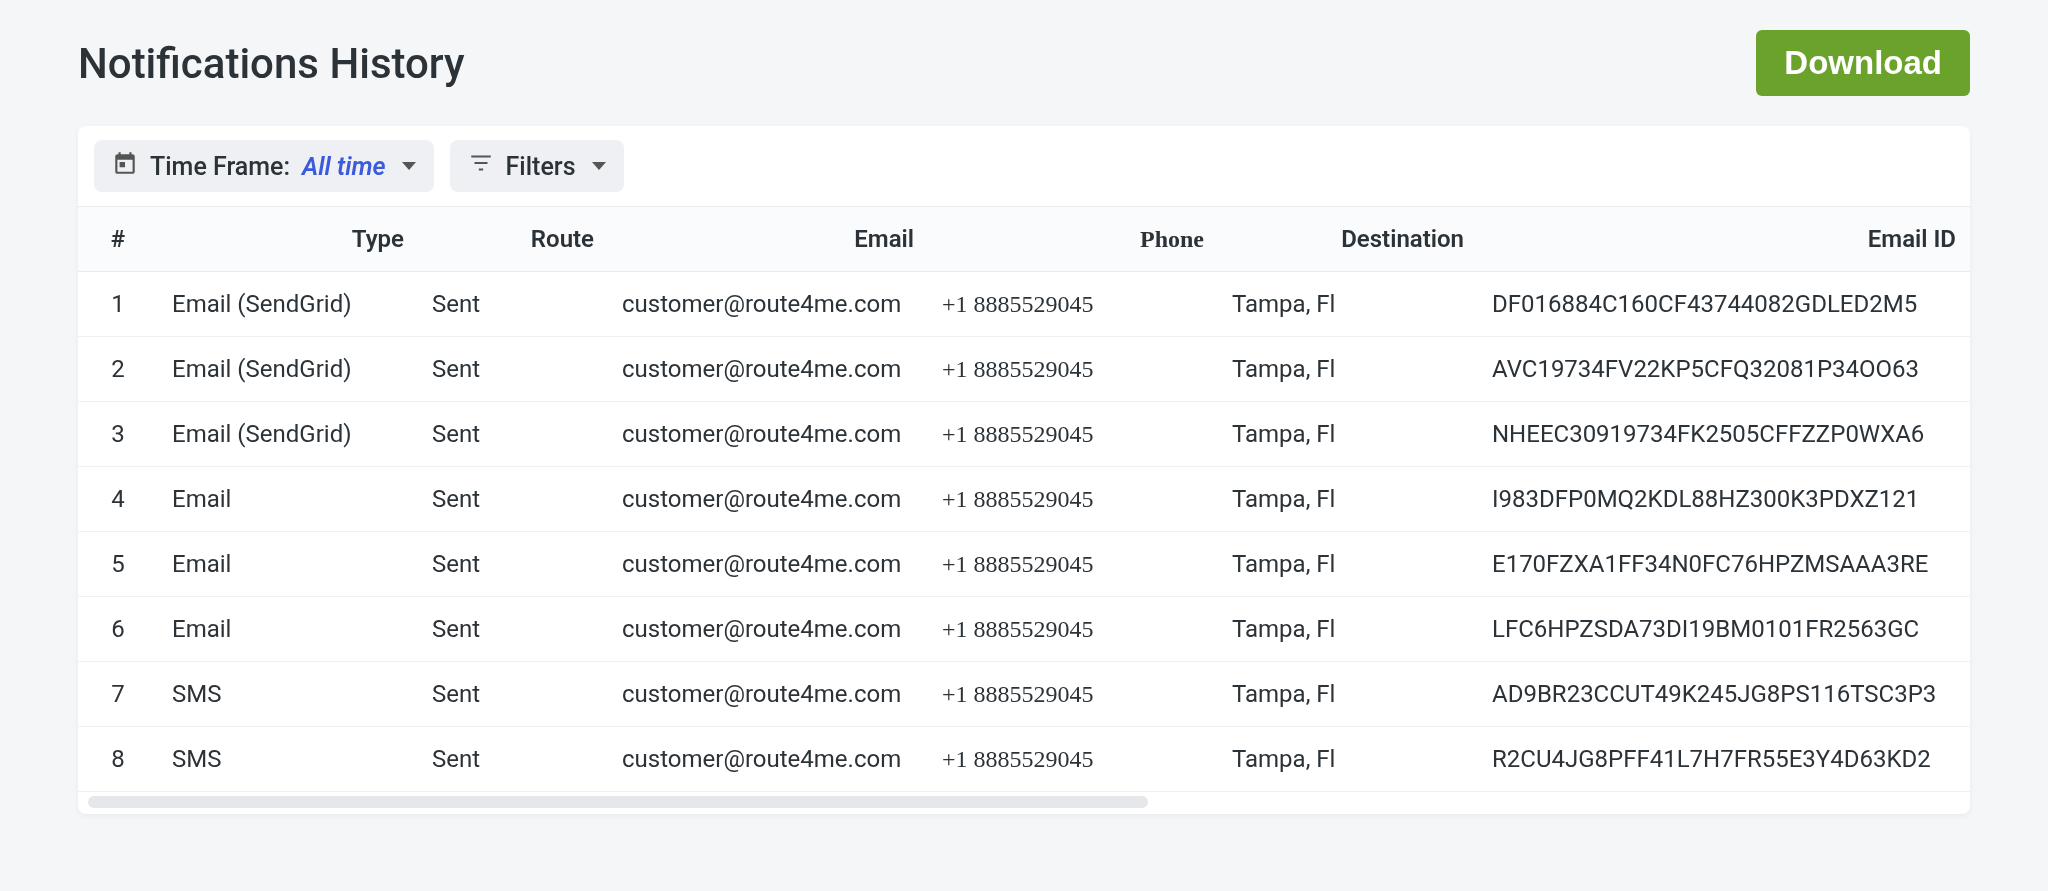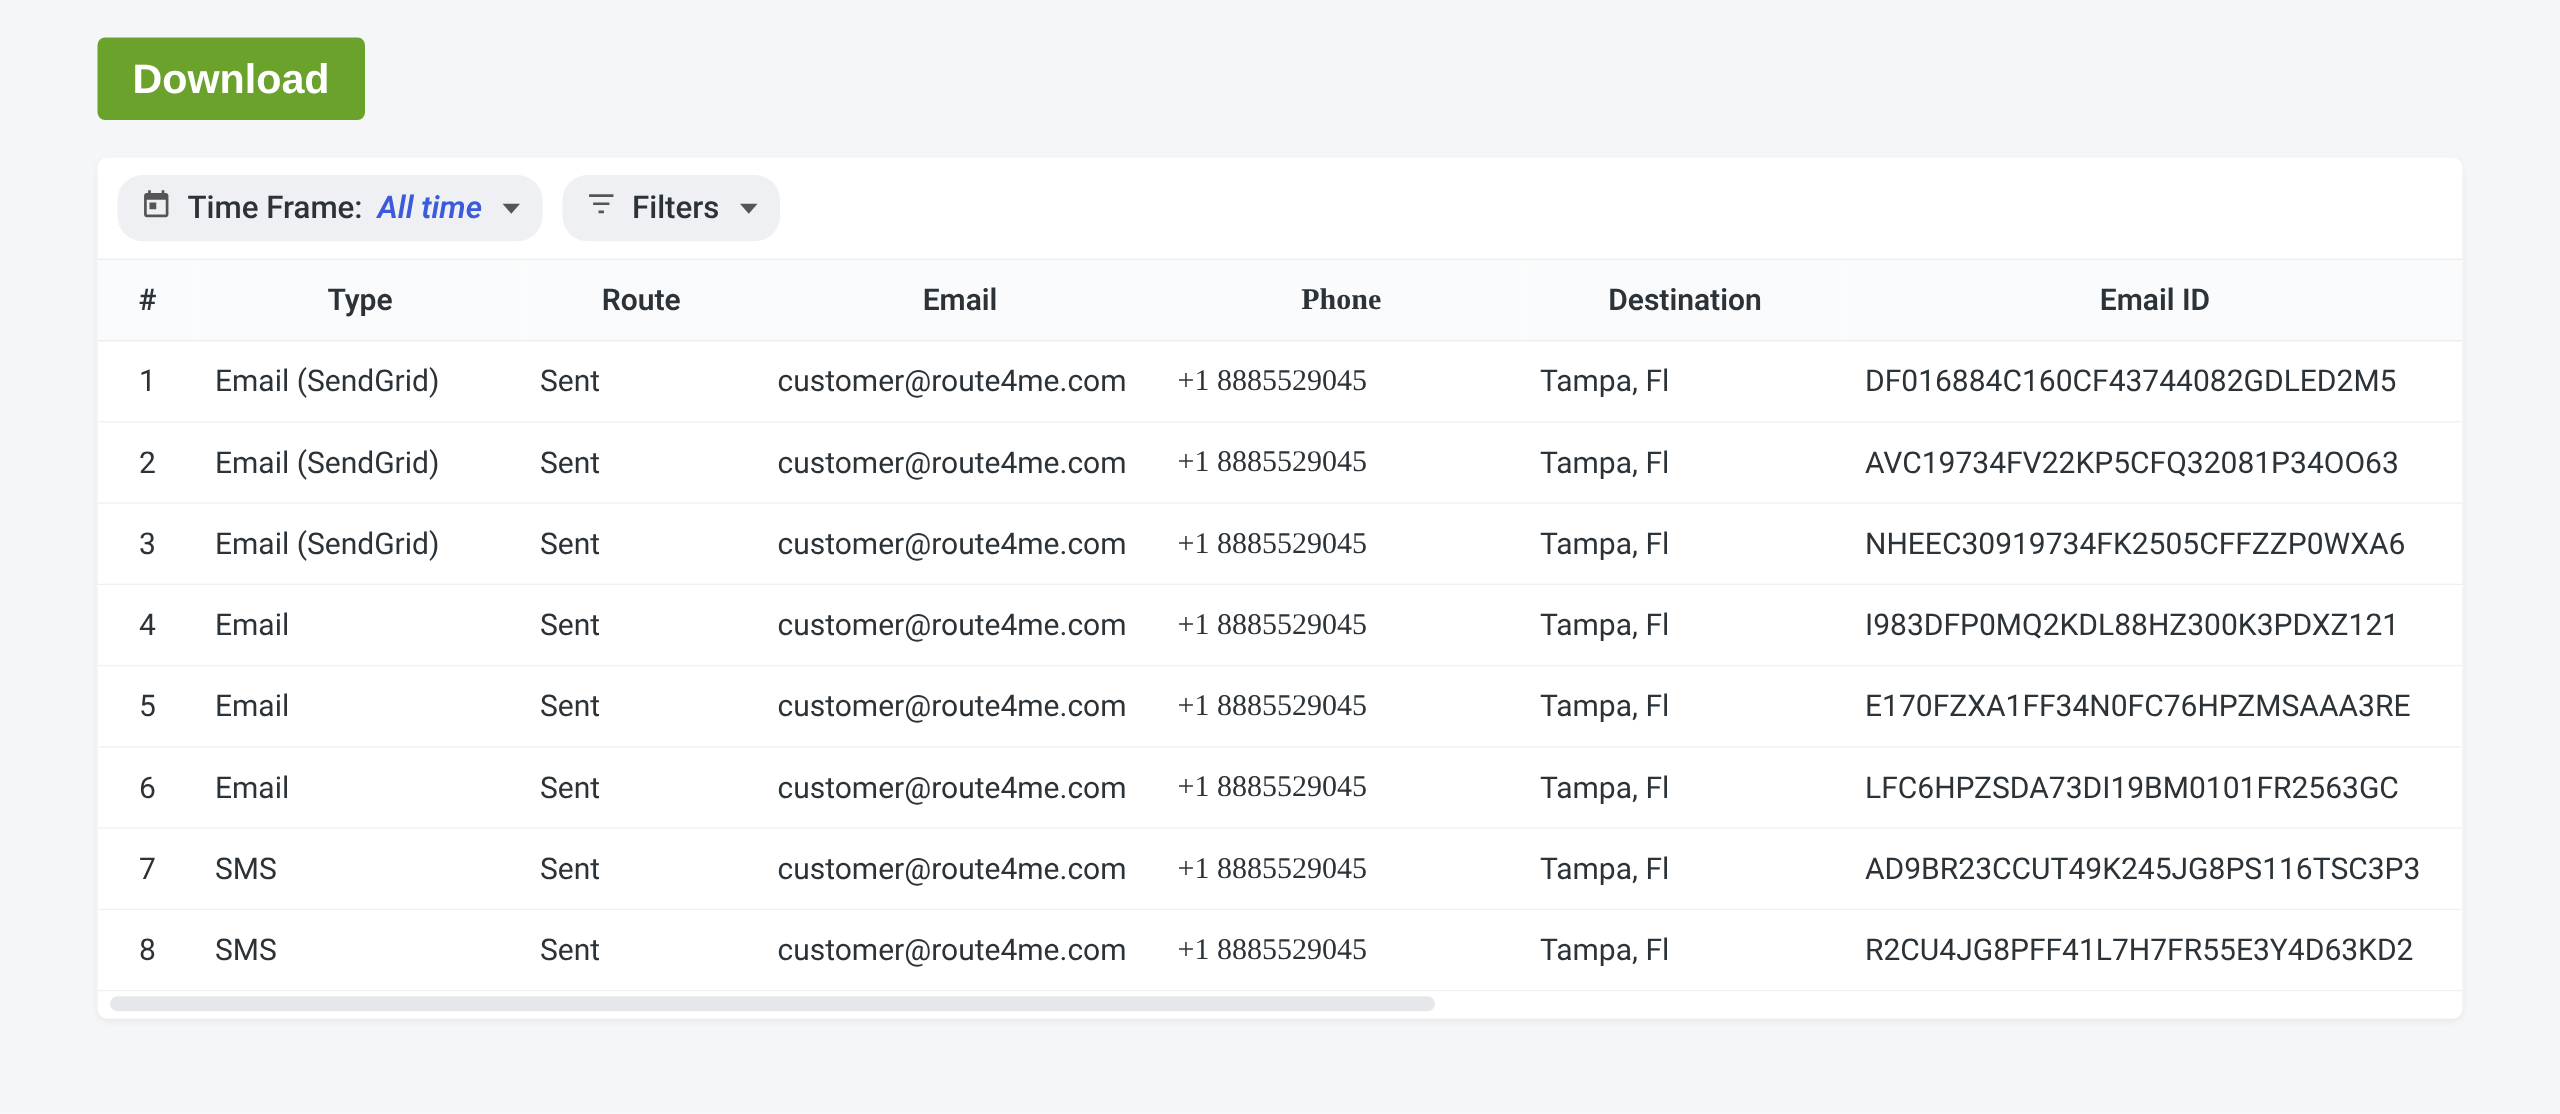--- a/index.html
+++ b/index.html
@@ -50,21 +50,21 @@
     display: flex;
     gap: 16px;
     padding: 14px 16px;
     border-bottom: 1px solid #e9ebee;
   }
   .chip {
     display: inline-flex;
     align-items: center;
     gap: 12px;
     background: #eef0f3;
-    border-radius: 20px;
+    border-radius: 8px;
     padding: 10px 18px;
     font-size: 25px;
     color: #2c3338;
     cursor: pointer;
     font-weight: 500;
   }
   .chip .value {
     color: #3b5bdb;
     font-weight: 600;
     font-style: italic;
@@ -80,21 +80,21 @@
     border-left: 7px solid transparent;
     border-right: 7px solid transparent;
     border-top: 8px solid #555;
     margin-left: 4px;
   }
   table {
     width: 100%;
     border-collapse: collapse;
   }
   thead th {
-    text-align: center;
+    text-align: right;
     font-size: 24px;
     font-weight: 600;
     color: #2c3338;
     padding: 18px 14px;
     background: #fafbfc;
     border-bottom: 1px solid #e9ebee;
   }
   tbody td {
     font-size: 24px;
     color: #2c3338;
@@ -116,20 +116,21 @@
     width: 56%;
     margin: 4px 0 6px 10px;
     border-radius: 6px;
   }
 </style>
 </head>
 <body>
 
 <div class="page">
   <div class="header-row">
+    <h1 class="page-title">Notifications History</h1>
     <button class="download-btn">Download</button>
   </div>
 
   <div class="panel">
     <div class="toolbar">
       <div class="chip">
         <span>
           <svg viewBox="0 0 24 24">
               <path d="M19 4h-1V2h-2v2H8V2H6v2H5C3.9 4 3 4.9 3 6v14c0 1.1.9 2 2 2h14c1.1 0 2-.9 2-2V6c0-1.1-.9-2-2-2zm0 16H5V9h14v11zM7 11h5v5H7z"></path>
             </svg>

